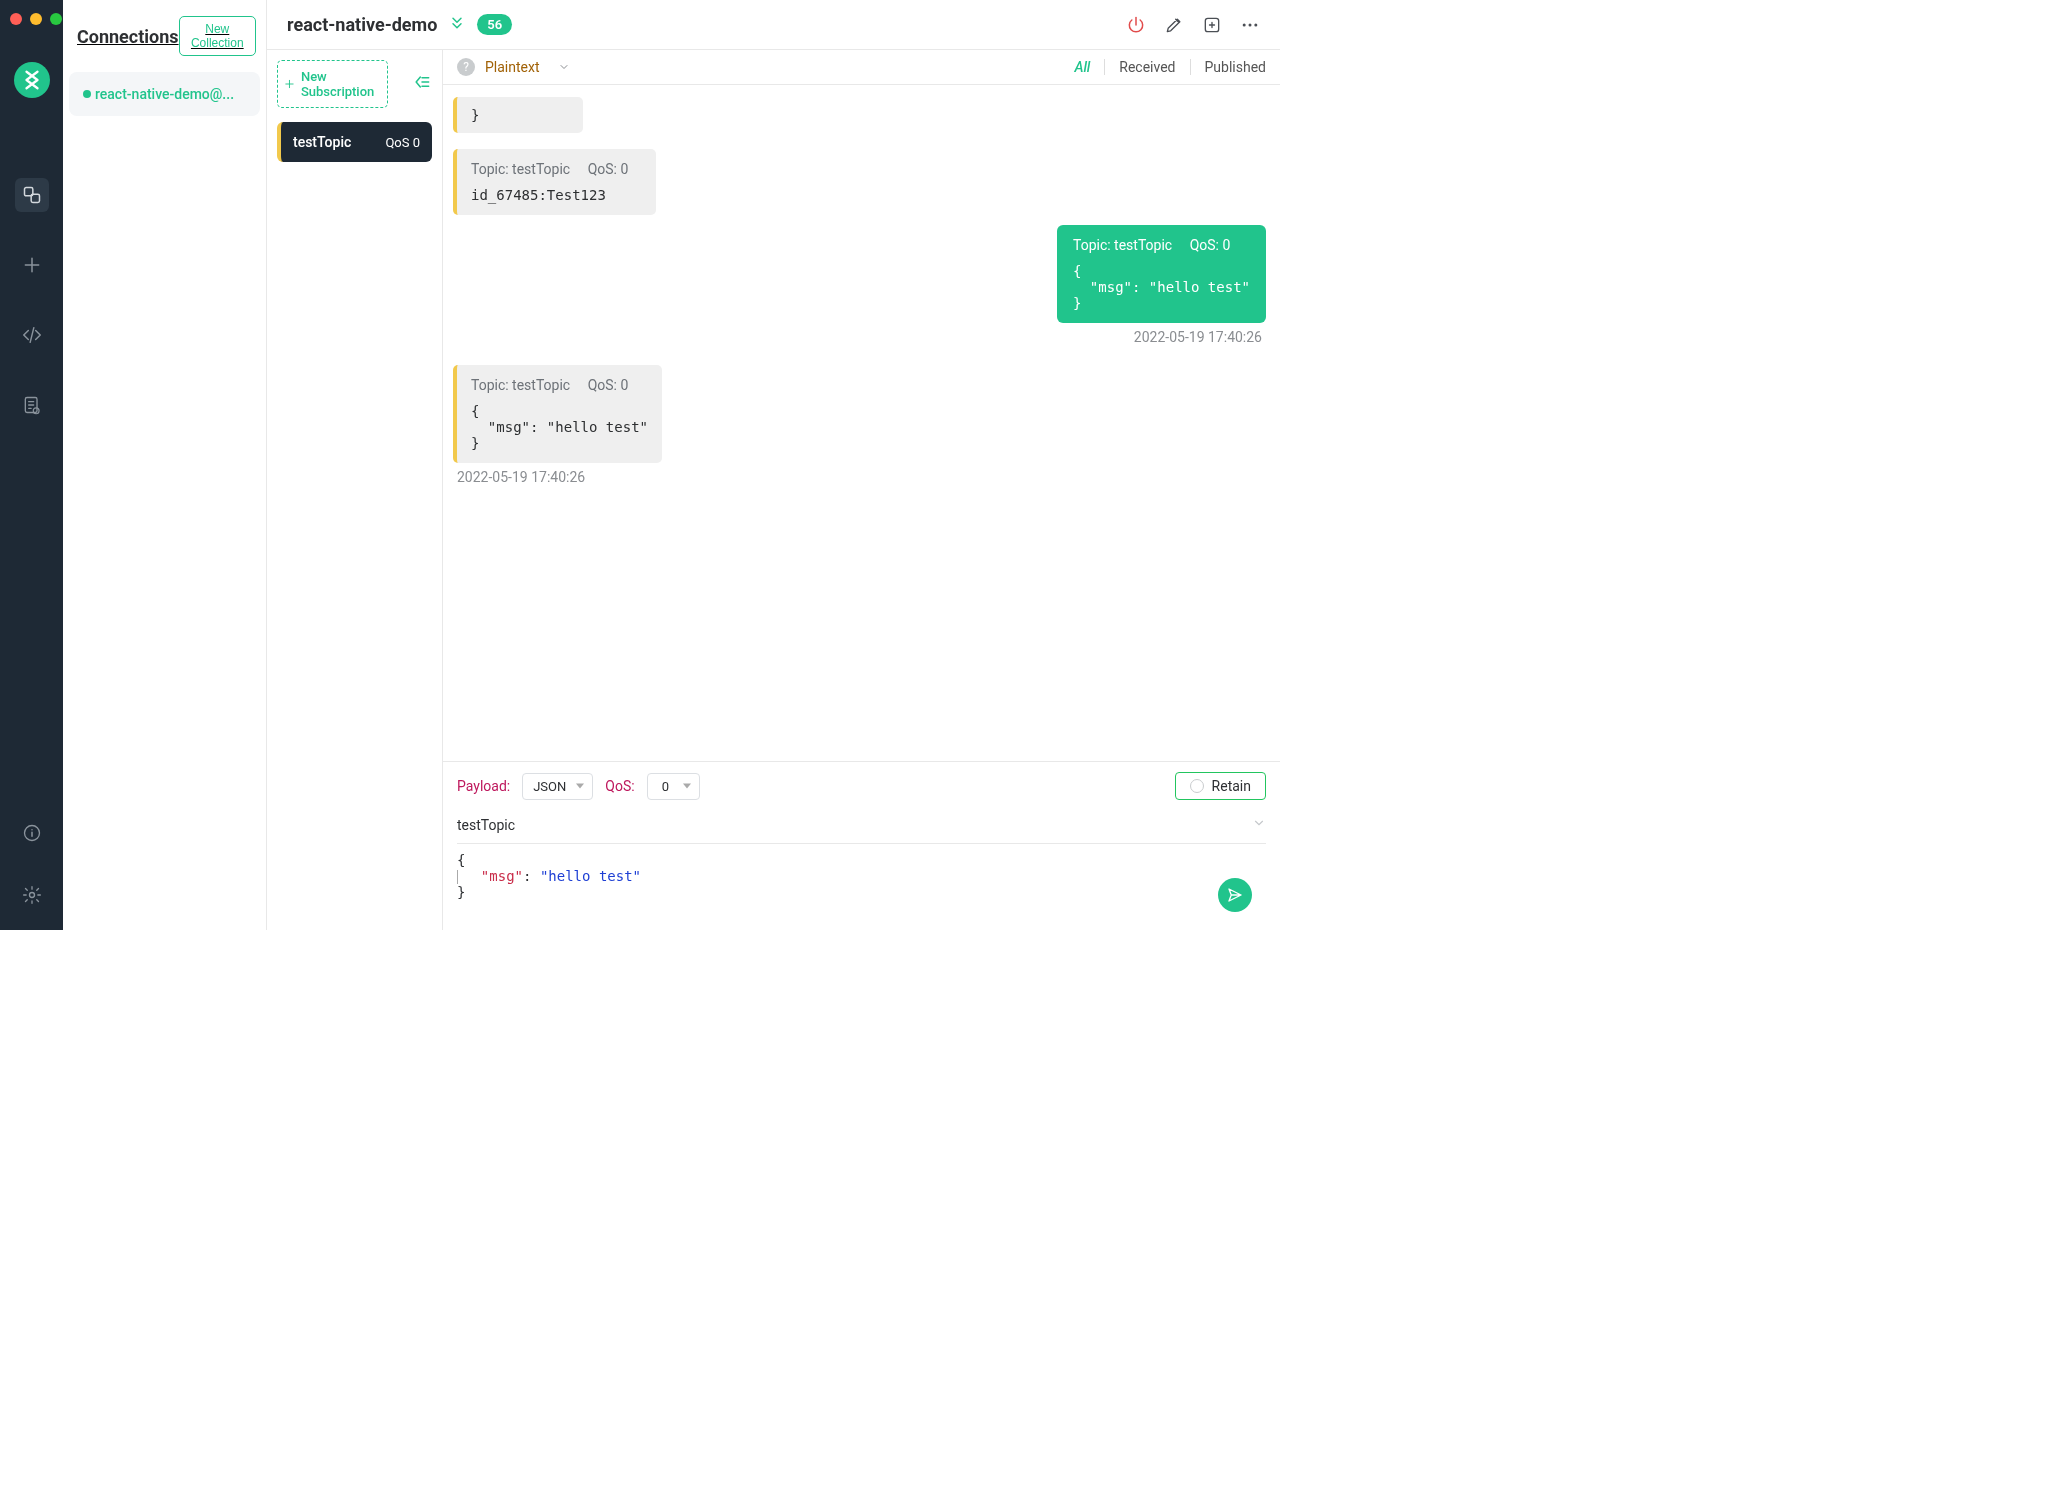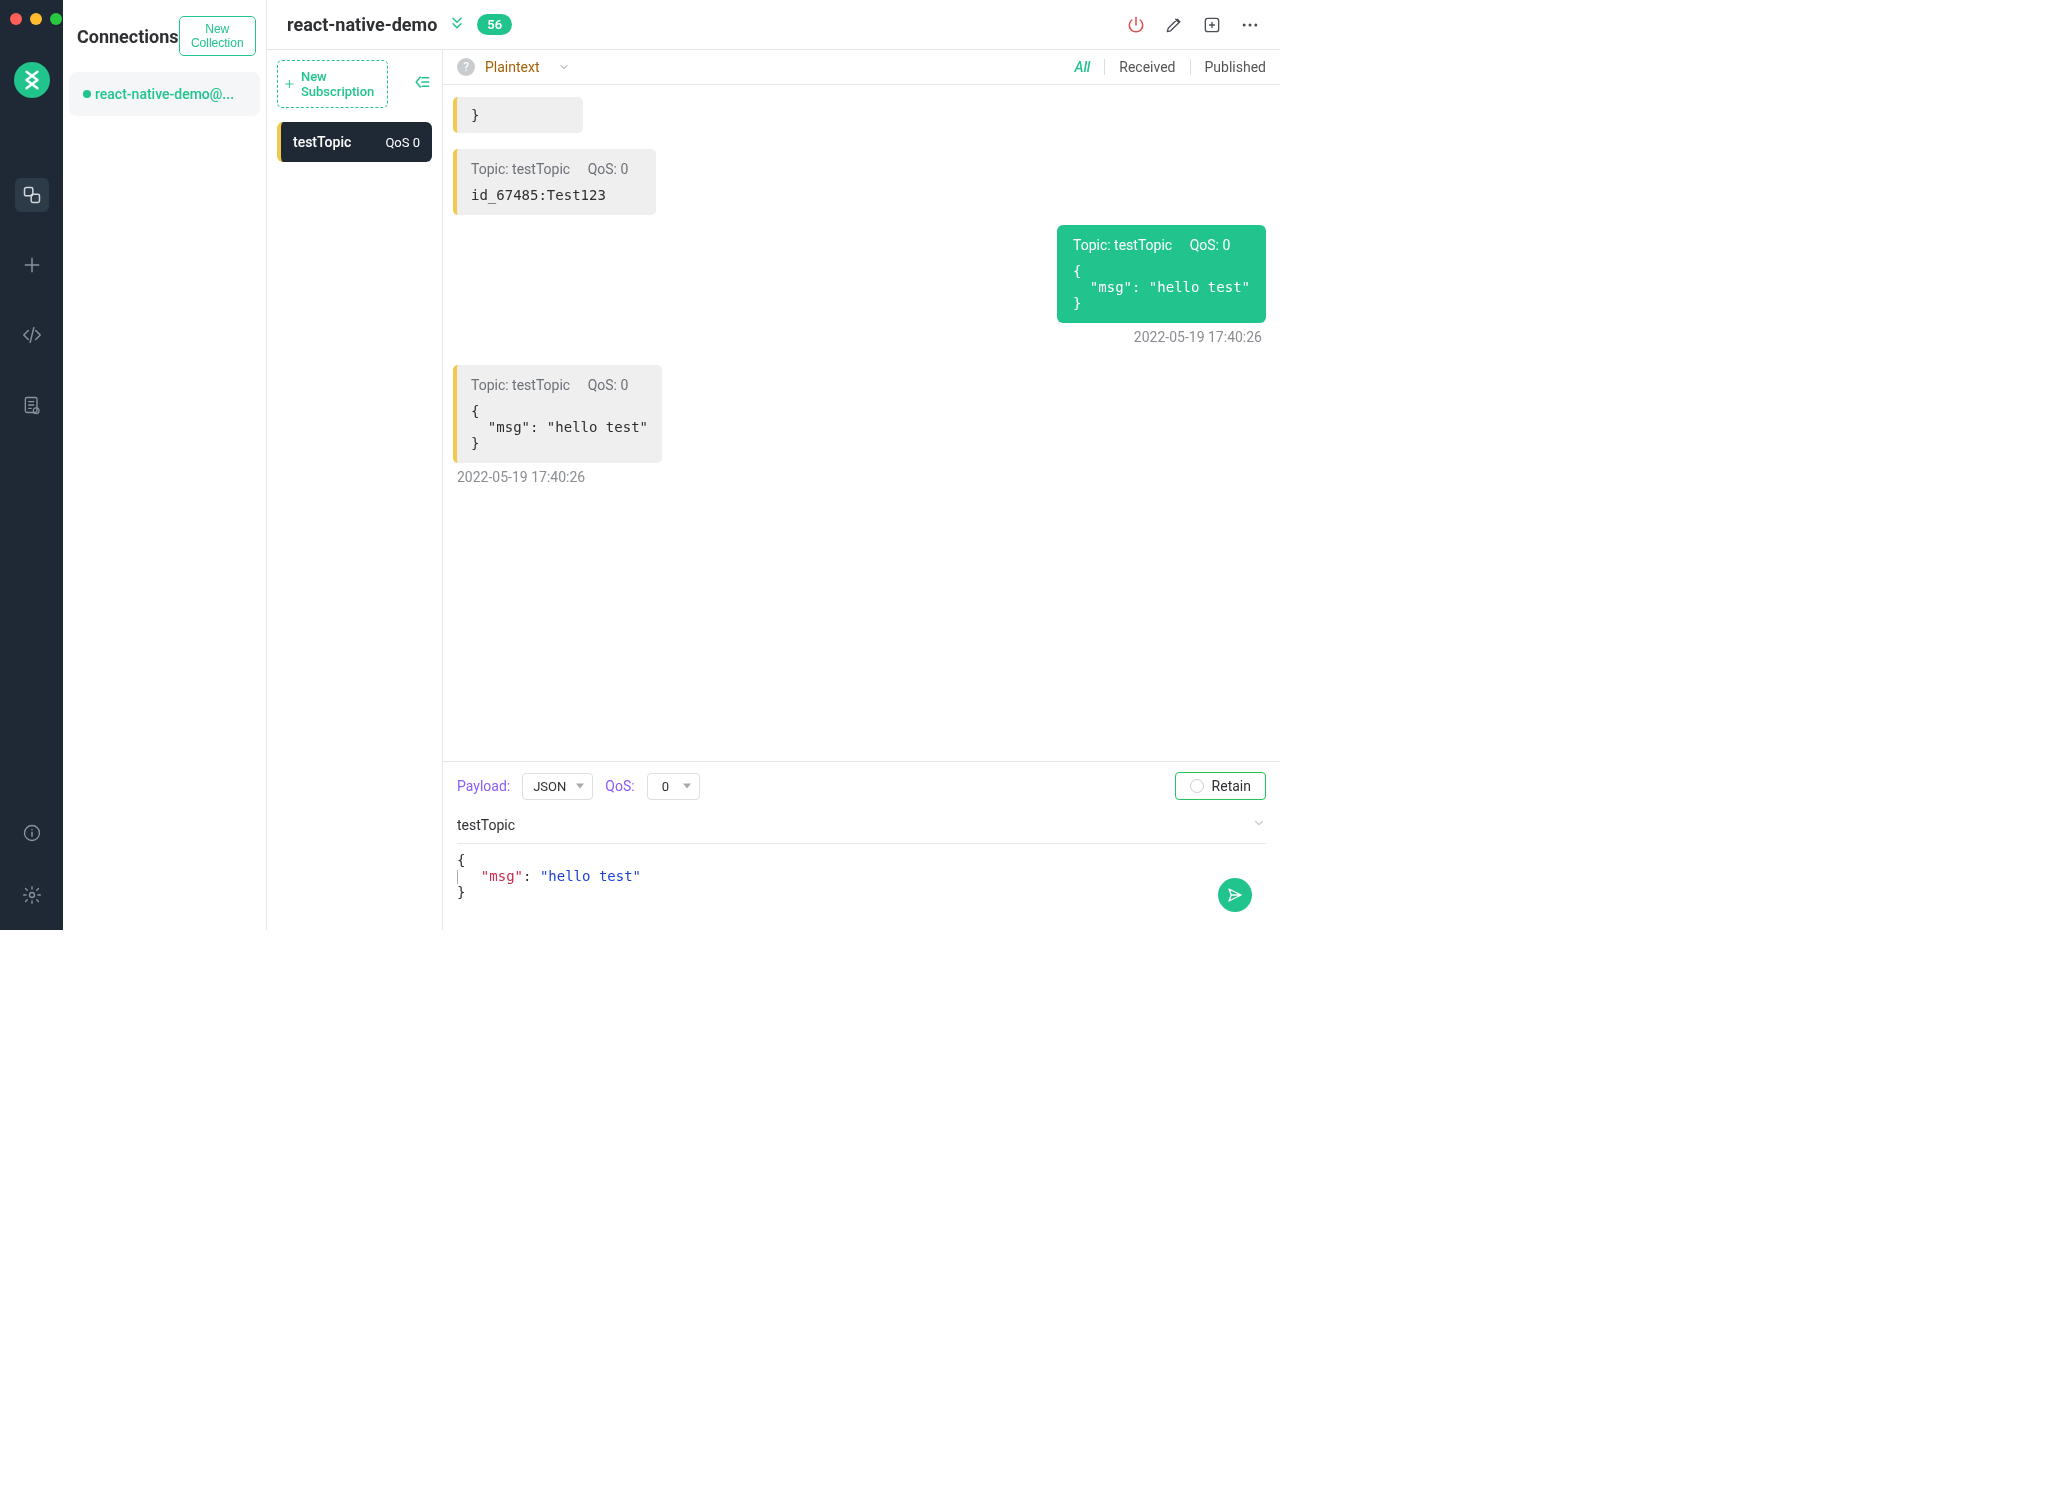--- a/index.html
+++ b/index.html
@@ -15,21 +15,21 @@
 .tl-green { background: #28c840; }
 .logo { width: 36px; height: 36px; border-radius: 50%; background: #21c48c; margin-top: 62px; display:flex; align-items:center; justify-content:center; }
 .logo svg { width: 22px; height: 22px; }
 .nav-icons { display: flex; flex-direction: column; align-items: center; gap: 36px; margin-top: 80px; }
 .nav-icon { width: 34px; height: 34px; display: flex; align-items: center; justify-content: center; color: #8a939c; border-radius: 6px; cursor: pointer; }
 .nav-icon.active { background: #2d3a47; color: #d3d8dd; }
 .nav-bottom { position: absolute; bottom: 18px; display: flex; flex-direction: column; gap: 28px; align-items: center; }
 
 
 .connections-panel { width: 204px; border-right: 1px solid #e8e8e8; display: flex; flex-direction: column; background:#fff; }
-.conn-header { display: flex; align-items: center; justify-content: space-between; padding: 16px 10px 14px 14px; }
+.conn-header { display: flex; align-items: center; justify-content: space-between; padding: 16px 10px 14px 14px; text-decoration: underline; }
 .conn-title { font-size: 18px; font-weight: 700; color: #2e3033; }
 .new-collection-btn { border: 1px solid #21c48c; color: #21c48c; background: #fff; border-radius: 5px; padding: 5px 8px; font-size: 12px; cursor: pointer; font-weight:500; }
 .conn-item { display: flex; align-items: center; gap: 4px; padding: 14px 14px; background: #f4f6f8; border-radius: 8px; margin: 2px 6px; cursor: pointer; }
 .conn-dot { width: 8px; height: 8px; border-radius: 50%; background: #21c48c; }
 .conn-name { color: #21c48c; font-size: 14px; font-weight: 500; }
 
 
 .main { flex: 1; display: flex; flex-direction: column; }
 .main-header { display: flex; align-items: center; padding: 14px 20px 14px 20px; border-bottom: 1px solid #e8e8e8; gap: 12px; }
 .main-title { font-size: 18px; font-weight: 700; color: #2e3033; }
@@ -72,21 +72,21 @@
 .msg-out-wrap { display: flex; justify-content: flex-end; margin: 10px 0 4px 0; }
 .msg-out { background: #21c48c; color: #fff; border-radius: 6px; padding: 12px 16px; }
 .msg-out .hdr { font-size: 14px; margin-bottom: 10px; }
 .msg-out .hdr span { margin-right: 14px; }
 .msg-out .body { font-family: ui-monospace, SFMono-Regular, Menlo, Consolas, monospace; font-size: 14px; white-space: pre; }
 .ts-right { text-align: right; color: #8a8d91; font-size: 14px; margin: 6px 4px 14px 0; }
 
 
 .pub-bar { border-top: 1px solid #e8e8e8; padding: 10px 14px 8px 14px; }
 .pub-row { display: flex; align-items: center; gap: 12px; font-size: 14px; color: #2e3033; }
-.pub-label { color: #8b5cf6; }
+.pub-label { color: #be185d; }
 .select-like { border: 1px solid #dcdfe3; border-radius: 4px; padding: 5px 26px 5px 10px; position: relative; cursor: pointer; font-size:13px; background:#fff; }
 .select-like::after { content: ''; position: absolute; right: 8px; top: 50%; width: 0; height: 0; border-left: 4px solid transparent; border-right: 4px solid transparent; border-top: 5px solid #aaa; transform: translateY(-50%); }
 .retain-wrap { margin-left: auto; display: flex; align-items: center; gap: 8px; border:1px solid #22c55e; border-radius:4px; padding:5px 14px; cursor:pointer; }
 .retain-radio { width: 14px; height: 14px; border: 1.5px solid #c9ccce; border-radius: 50%; }
 
 .topic-input { width: 100%; border: none; border-bottom: 1px solid #e8e8e8; padding: 8px 0 10px 0; margin-top: 8px; font-size: 14px; color: #2e3033; outline: none; display:flex; align-items:center; justify-content:space-between; }
 .topic-input .chev { color:#c5c8cb; }
 
 .editor { font-family: ui-monospace, SFMono-Regular, Menlo, Consolas, monospace; font-size: 14px; padding: 8px 0 4px 0; position: relative; min-height: 78px; }
 .editor .line { white-space: pre; }

